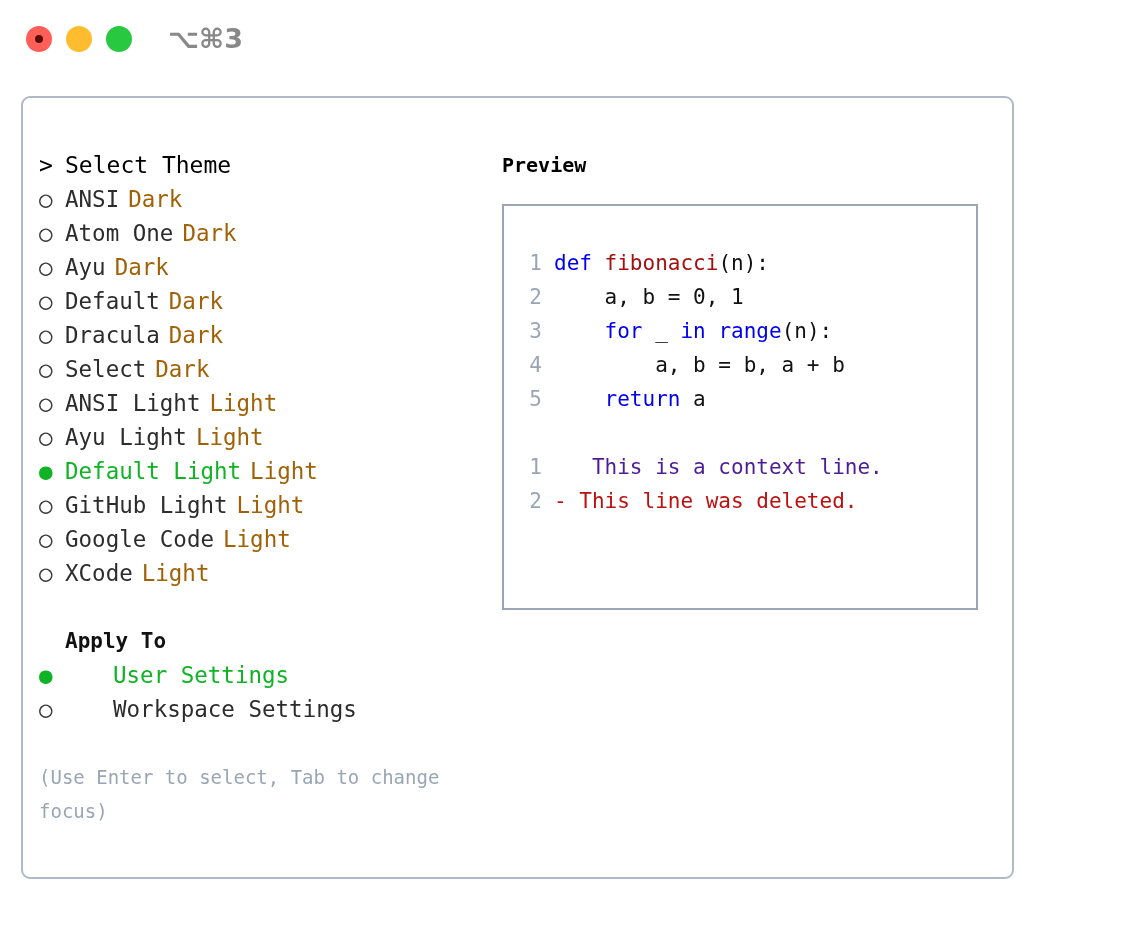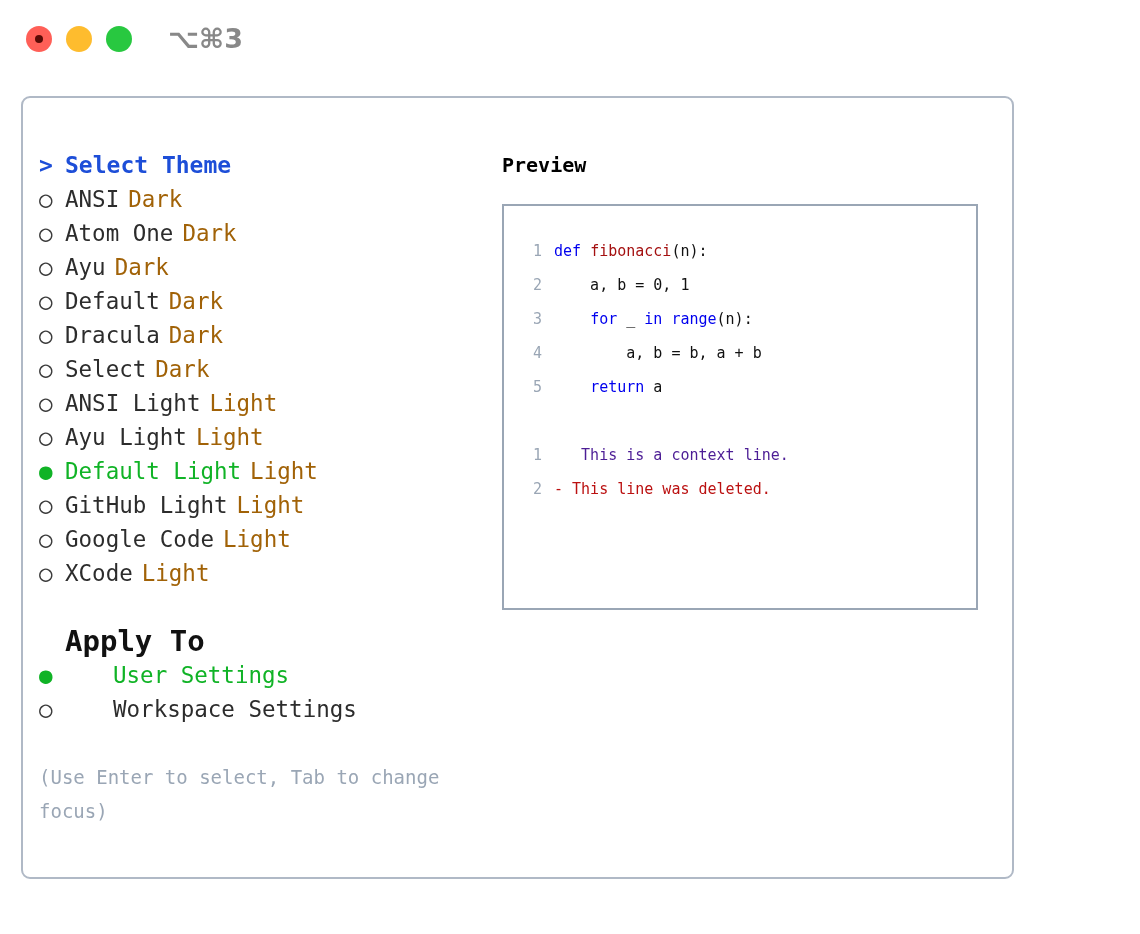--- a/index.html
+++ b/index.html
@@ -95,34 +95,34 @@
     display: inline-block;
     width: 26px;
     text-align: left;
     font-size: 22.5px;
     vertical-align: baseline;
   }
   .bullet-empty { color: #3a3a3a; }
   .bullet-filled { color: #10b326; }
 
   #select-theme-header {
-    font-weight: 700;
-    color: #1d4ed8;
+    font-weight: 400;
+    color: #000000;
     font-size: 23px;
   }
   #select-theme-header .caret { display: inline-block; width: 26px; }
 
   .theme-name { color: #2c2c2c; }
   .theme-name.selected { color: #10b326; }
   .theme-badge { color: #a16207; margin-left: 9px; }
 
   .section-label {
     font-weight: 700;
     color: #111111;
-    font-size: 29px;
+    font-size: 21px;
     padding-left: 26px;
   }
 
   .apply-name { color: #2c2c2c; margin-left: 48px; }
   .apply-name.selected { color: #10b326; }
 
   .spacer-row { height: 34px; }
 
   #hint {
     position: absolute;
@@ -153,22 +153,22 @@
     top: 106px;
     width: 476px;
     height: 406px;
     border: 2px solid #9aa6b5;
     box-sizing: border-box;
     background: #ffffff;
   }
   #code-area {
     position: absolute;
     left: 14px;
-    top: 28px;
-    font-size: 15px;
+    top: 40px;
+    font-size: 21px;
     line-height: 34px;
   }
   .code-line { white-space: pre; height: 34px; line-height: 34px; }
   .ln {
     display: inline-block;
     width: 24px;
     text-align: right;
     color: #9aa6b5;
     margin-right: 12px;
   }

